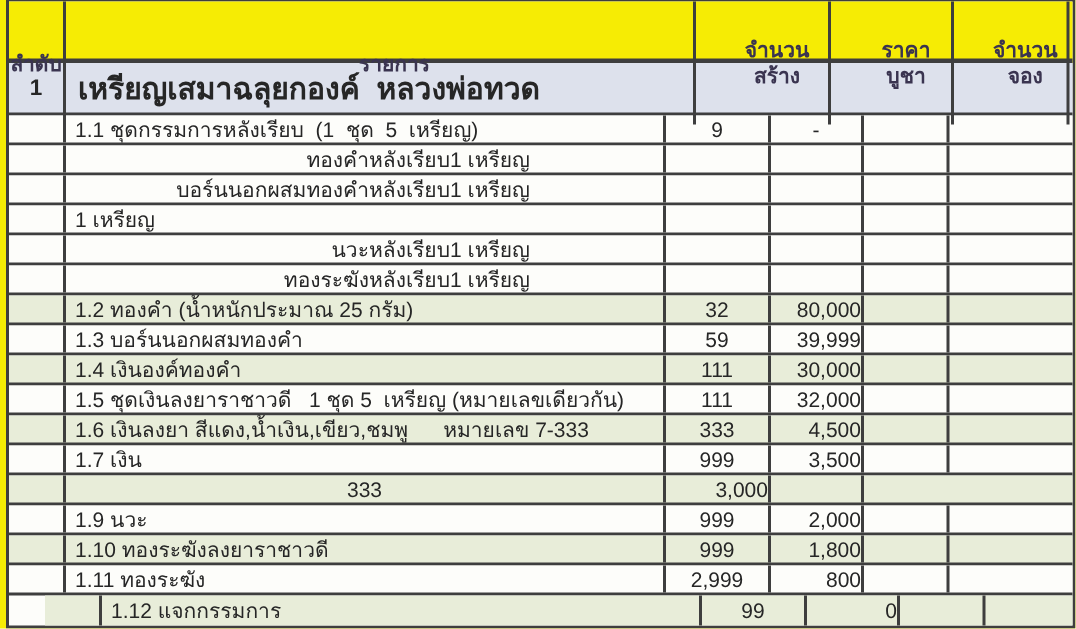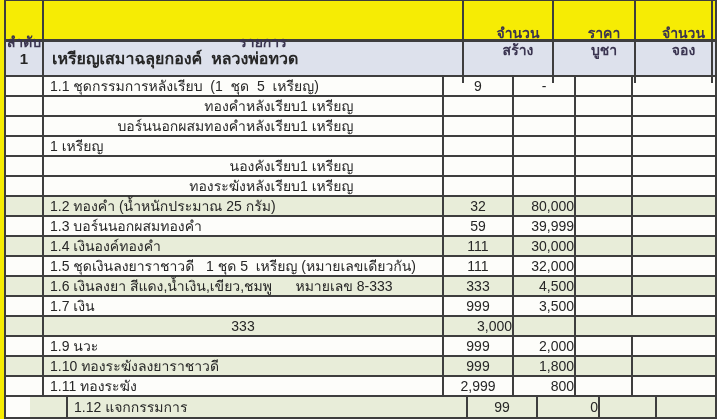--- a/index.html
+++ b/index.html
@@ -51,21 +51,21 @@
     height:35px;
   }
   .section-no{
     border-right:2px solid var(--line);
     display:flex;align-items:center;justify-content:center;
     font-weight:bold;font-size:15px;
   }
   .section-title{
     display:flex;align-items:center;
     padding-left:8px;
-    font-weight:bold;font-size:16px;
+    font-weight:bold;font-size:20px;
     white-space:pre;
   }
   
   .row{
     display:grid;
     grid-template-columns:38px 400px 70px 62px 57px 1fr;
     border-bottom:2px solid var(--line);
     height:20px;
   }
   .row:last-child{border-bottom:none;margin-left:24px;}
@@ -163,21 +163,21 @@
     </div>
     <div class="cell c-qty"></div>
     <div class="cell c-price"></div>
     <div class="cell c-reserved"></div>
     <div class="cell c-total"></div>
   </div>
 
   <div class="row white sub">
     <div class="cell c-no"></div>
     <div class="cell c-item">
-      <span class="name">นองคังเรียบ</span>
+      <span class="name">นวะหลังเรียบ</span>
       <span class="unit">1 เหรียญ</span>
     </div>
     <div class="cell c-qty"></div>
     <div class="cell c-price"></div>
     <div class="cell c-reserved"></div>
     <div class="cell c-total"></div>
   </div>
 
   <div class="row white sub">
     <div class="cell c-no"></div>
@@ -235,21 +235,21 @@
     </div>
     <div class="cell c-qty">111</div>
     <div class="cell c-price">32,000</div>
     <div class="cell c-reserved"></div>
     <div class="cell c-total"></div>
   </div>
 
   <div class="row green">
     <div class="cell c-no"></div>
     <div class="cell c-item">
-      <span class="name">1.6 เงินลงยา สีแดง,น้ำเงิน,เขียว,ชมพู      หมายเลข 8-333</span>
+      <span class="name">1.6 เงินลงยา สีแดง,น้ำเงิน,เขียว,ชมพู      หมายเลข 7-333</span>
       <span class="unit"></span>
     </div>
     <div class="cell c-qty">333</div>
     <div class="cell c-price">4,500</div>
     <div class="cell c-reserved"></div>
     <div class="cell c-total"></div>
   </div>
 
   <div class="row white">
     <div class="cell c-no"></div>

